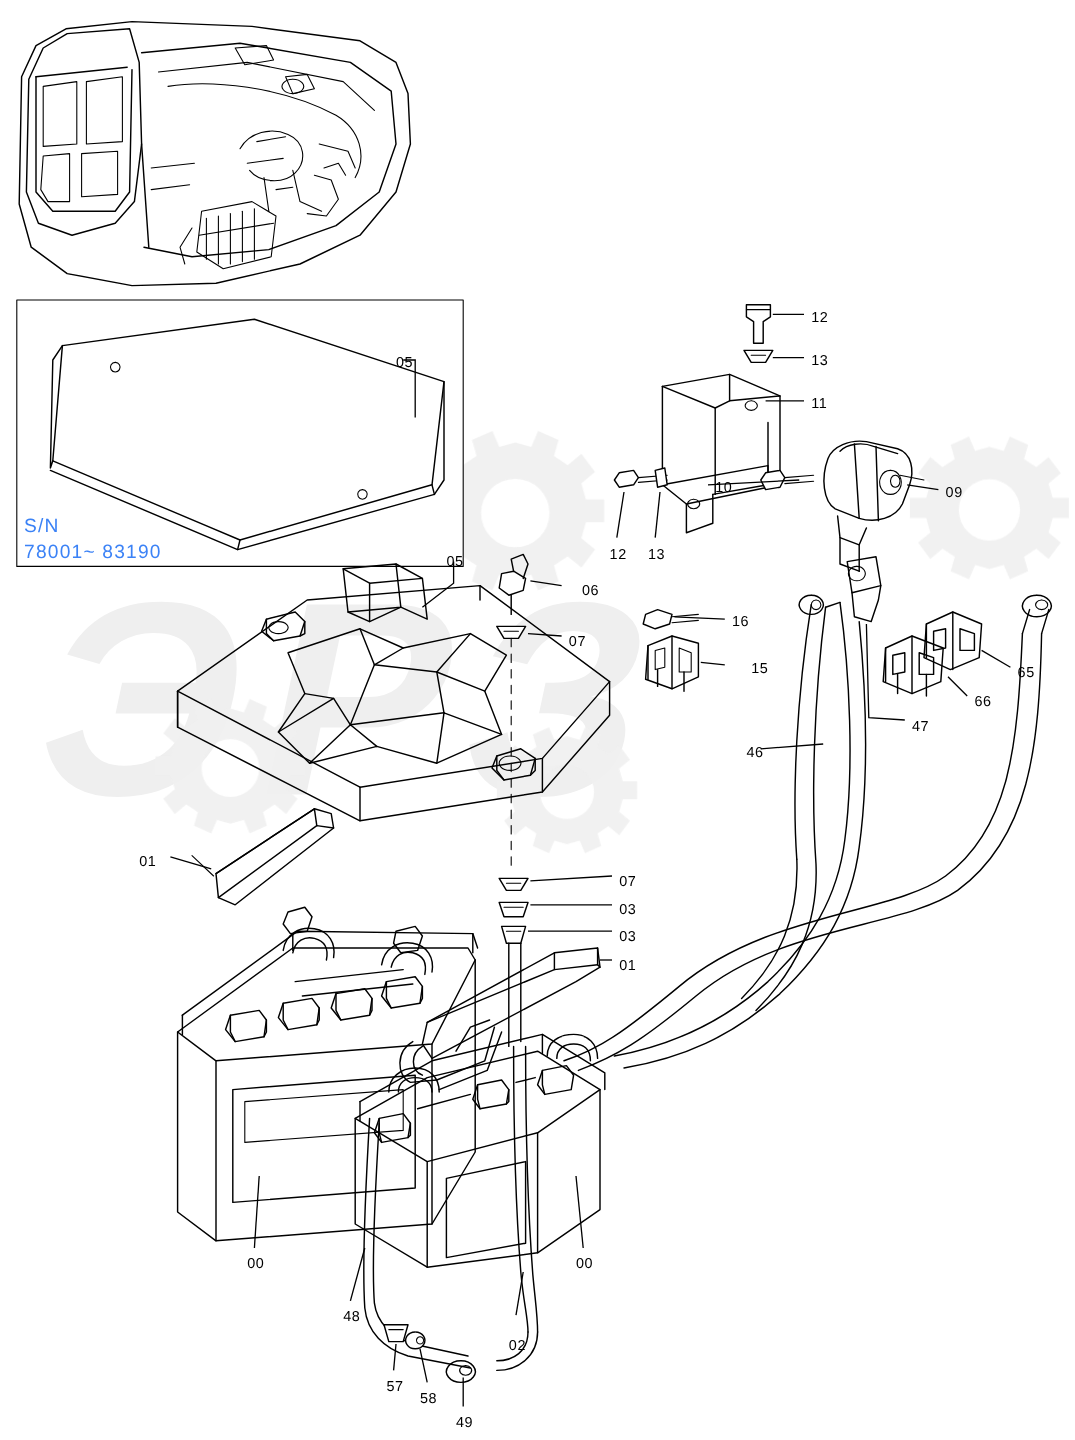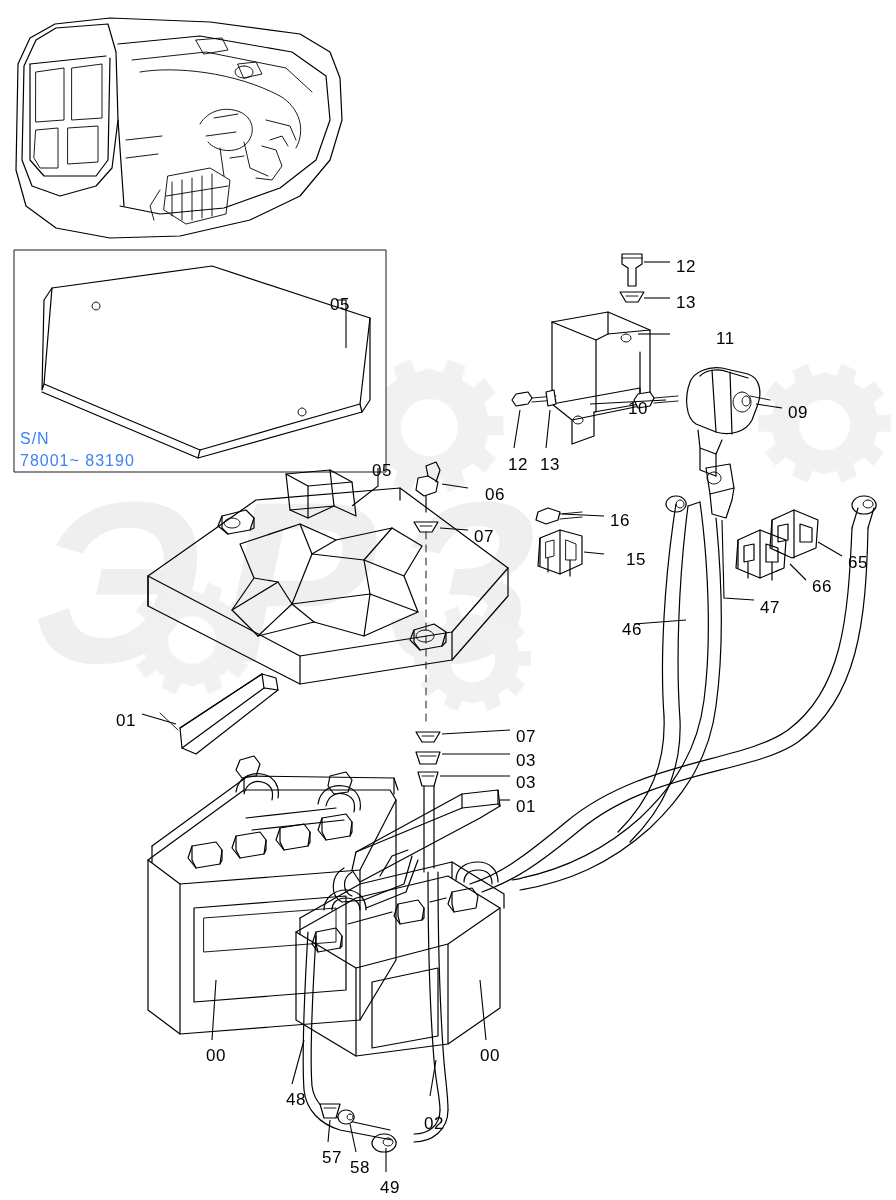--- a/index.html
+++ b/index.html
@@ -20,21 +20,21 @@
   #diagram-svg {
     position: absolute;
     left: 0;
     top: 0;
     width: 896px;
     height: 1200px;
   }
   .lbl {
     position: absolute;
     font-family: "Liberation Sans", sans-serif;
-    font-size: 17px;
+    font-size: 12px;
     color: #000000;
     letter-spacing: 0.5px;
     white-space: nowrap;
   }
   .sn {
     position: absolute;
     font-family: "Liberation Sans", sans-serif;
     font-size: 16px;
     color: #3b82f6;
     white-space: nowrap;
@@ -441,22 +441,22 @@
       <path d="M356,1152 L350,1124"></path>
       <path d="M386,1172 L386,1148"></path>
     </g>
   </svg>
 
   <div class="sn" style="left:20px; top:430px;">S/N</div>
   <div class="sn" style="left:20px; top:452px;">78001~ 83190</div>
 
   <div class="lbl" style="left:676px; top:257px;">12</div>
   <div class="lbl" style="left:676px; top:293px;">13</div>
-  <div class="lbl" style="left:676px; top:329px;margin-left:40px;">11</div>
-  <div class="lbl" style="left:596px; top:399px;padding-left:32px;">10</div>
+  <div class="lbl" style="left:676px; top:329px;">11</div>
+  <div class="lbl" style="left:596px; top:399px;">10</div>
   <div class="lbl" style="left:788px; top:403px;">09</div>
   <div class="lbl" style="left:508px; top:455px;">12</div>
   <div class="lbl" style="left:540px; top:455px;">13</div>
   <div class="lbl" style="left:330px; top:295px;">05</div>
   <div class="lbl" style="left:372px; top:461px;">05</div>
   <div class="lbl" style="left:474px; top:485px;margin-left:11px;">06</div>
   <div class="lbl" style="left:474px; top:527px;">07</div>
   <div class="lbl" style="left:610px; top:511px;">16</div>
   <div class="lbl" style="left:610px; top:550px;margin-left:16px;">15</div>
   <div class="lbl" style="left:848px; top:553px;">65</div>

